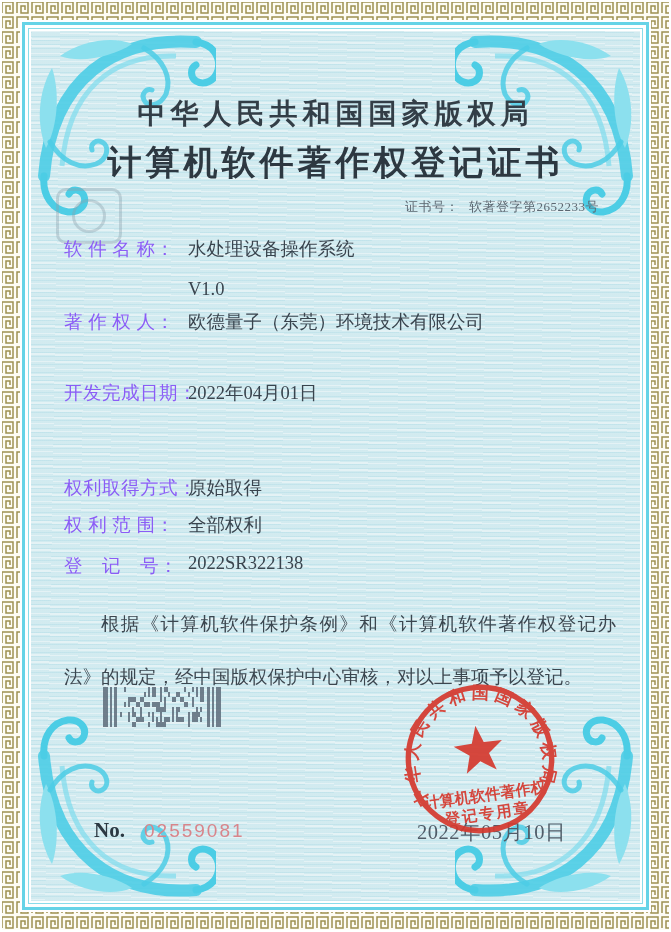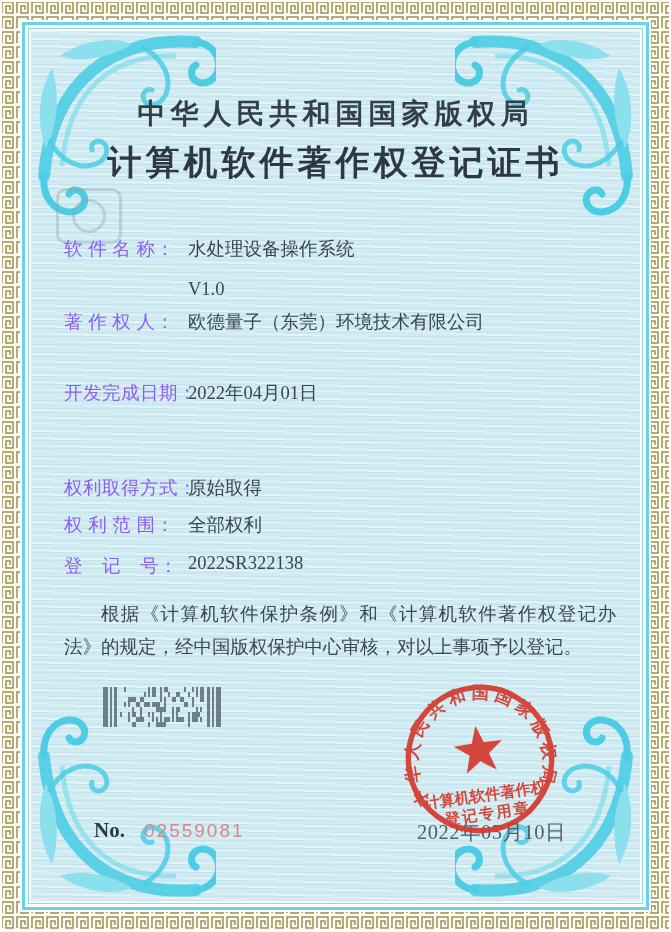--- a/index.html
+++ b/index.html
@@ -52,21 +52,21 @@
   }
   .certno .lbl { margin-right:10px; }
 
   .field { position:absolute; left:64px; font-size:18.5px; color:#3b464f; }
   .flabel { display:inline-block; color:#8b5cf6; letter-spacing:0.5px; }
   .fvalue { position:absolute; left:124px; top:0; white-space:nowrap; color:#39444e; }
   .fvalue .line2 { display:block; margin-top:18px; }
 
   .statement {
     position:absolute; left:64px; top:598px; width:552px;
-    font-size:18.5px; line-height:33px; color:#3b464f;
+    font-size:18.5px; line-height:53px; color:#3b464f;
     text-indent:2em; text-align:justify;
   }
 
   .barcode { position:absolute; left:103px; top:687px; width:124px; height:40px; opacity:0.85; }
 
   .seal { position:absolute; left:401px; top:680px; width:158px; height:158px; z-index:5; opacity:0.92; }
   .seal-date {
     position:absolute; left:417px; top:818px; z-index:4;
     font-size:20.5px; letter-spacing:0.5px; color:#505c68;
   }
@@ -128,20 +128,23 @@
 
   <div class="content">
 
     <div class="watermark">
       <div class="wm-circle"></div>
     </div>
 
     <div class="authority">中华人民共和国国家版权局</div>
     <div class="cert-title">计算机软件著作权登记证书</div>
 
+    <div class="certno">
+      <span class="lbl">证书号：</span><span>软著登字第2652233号</span>
+    </div>
 
     <div class="field" style="top:236px">
       <span class="flabel">软 件 名 称：</span>
       <span class="fvalue"><span>水处理设备操作系统</span><span class="line2">V1.0</span></span>
     </div>
 
     <div class="field" style="top:309px">
       <span class="flabel">著 作 权 人：</span>
       <span class="fvalue">欧德量子（东莞）环境技术有限公司</span>
     </div>

